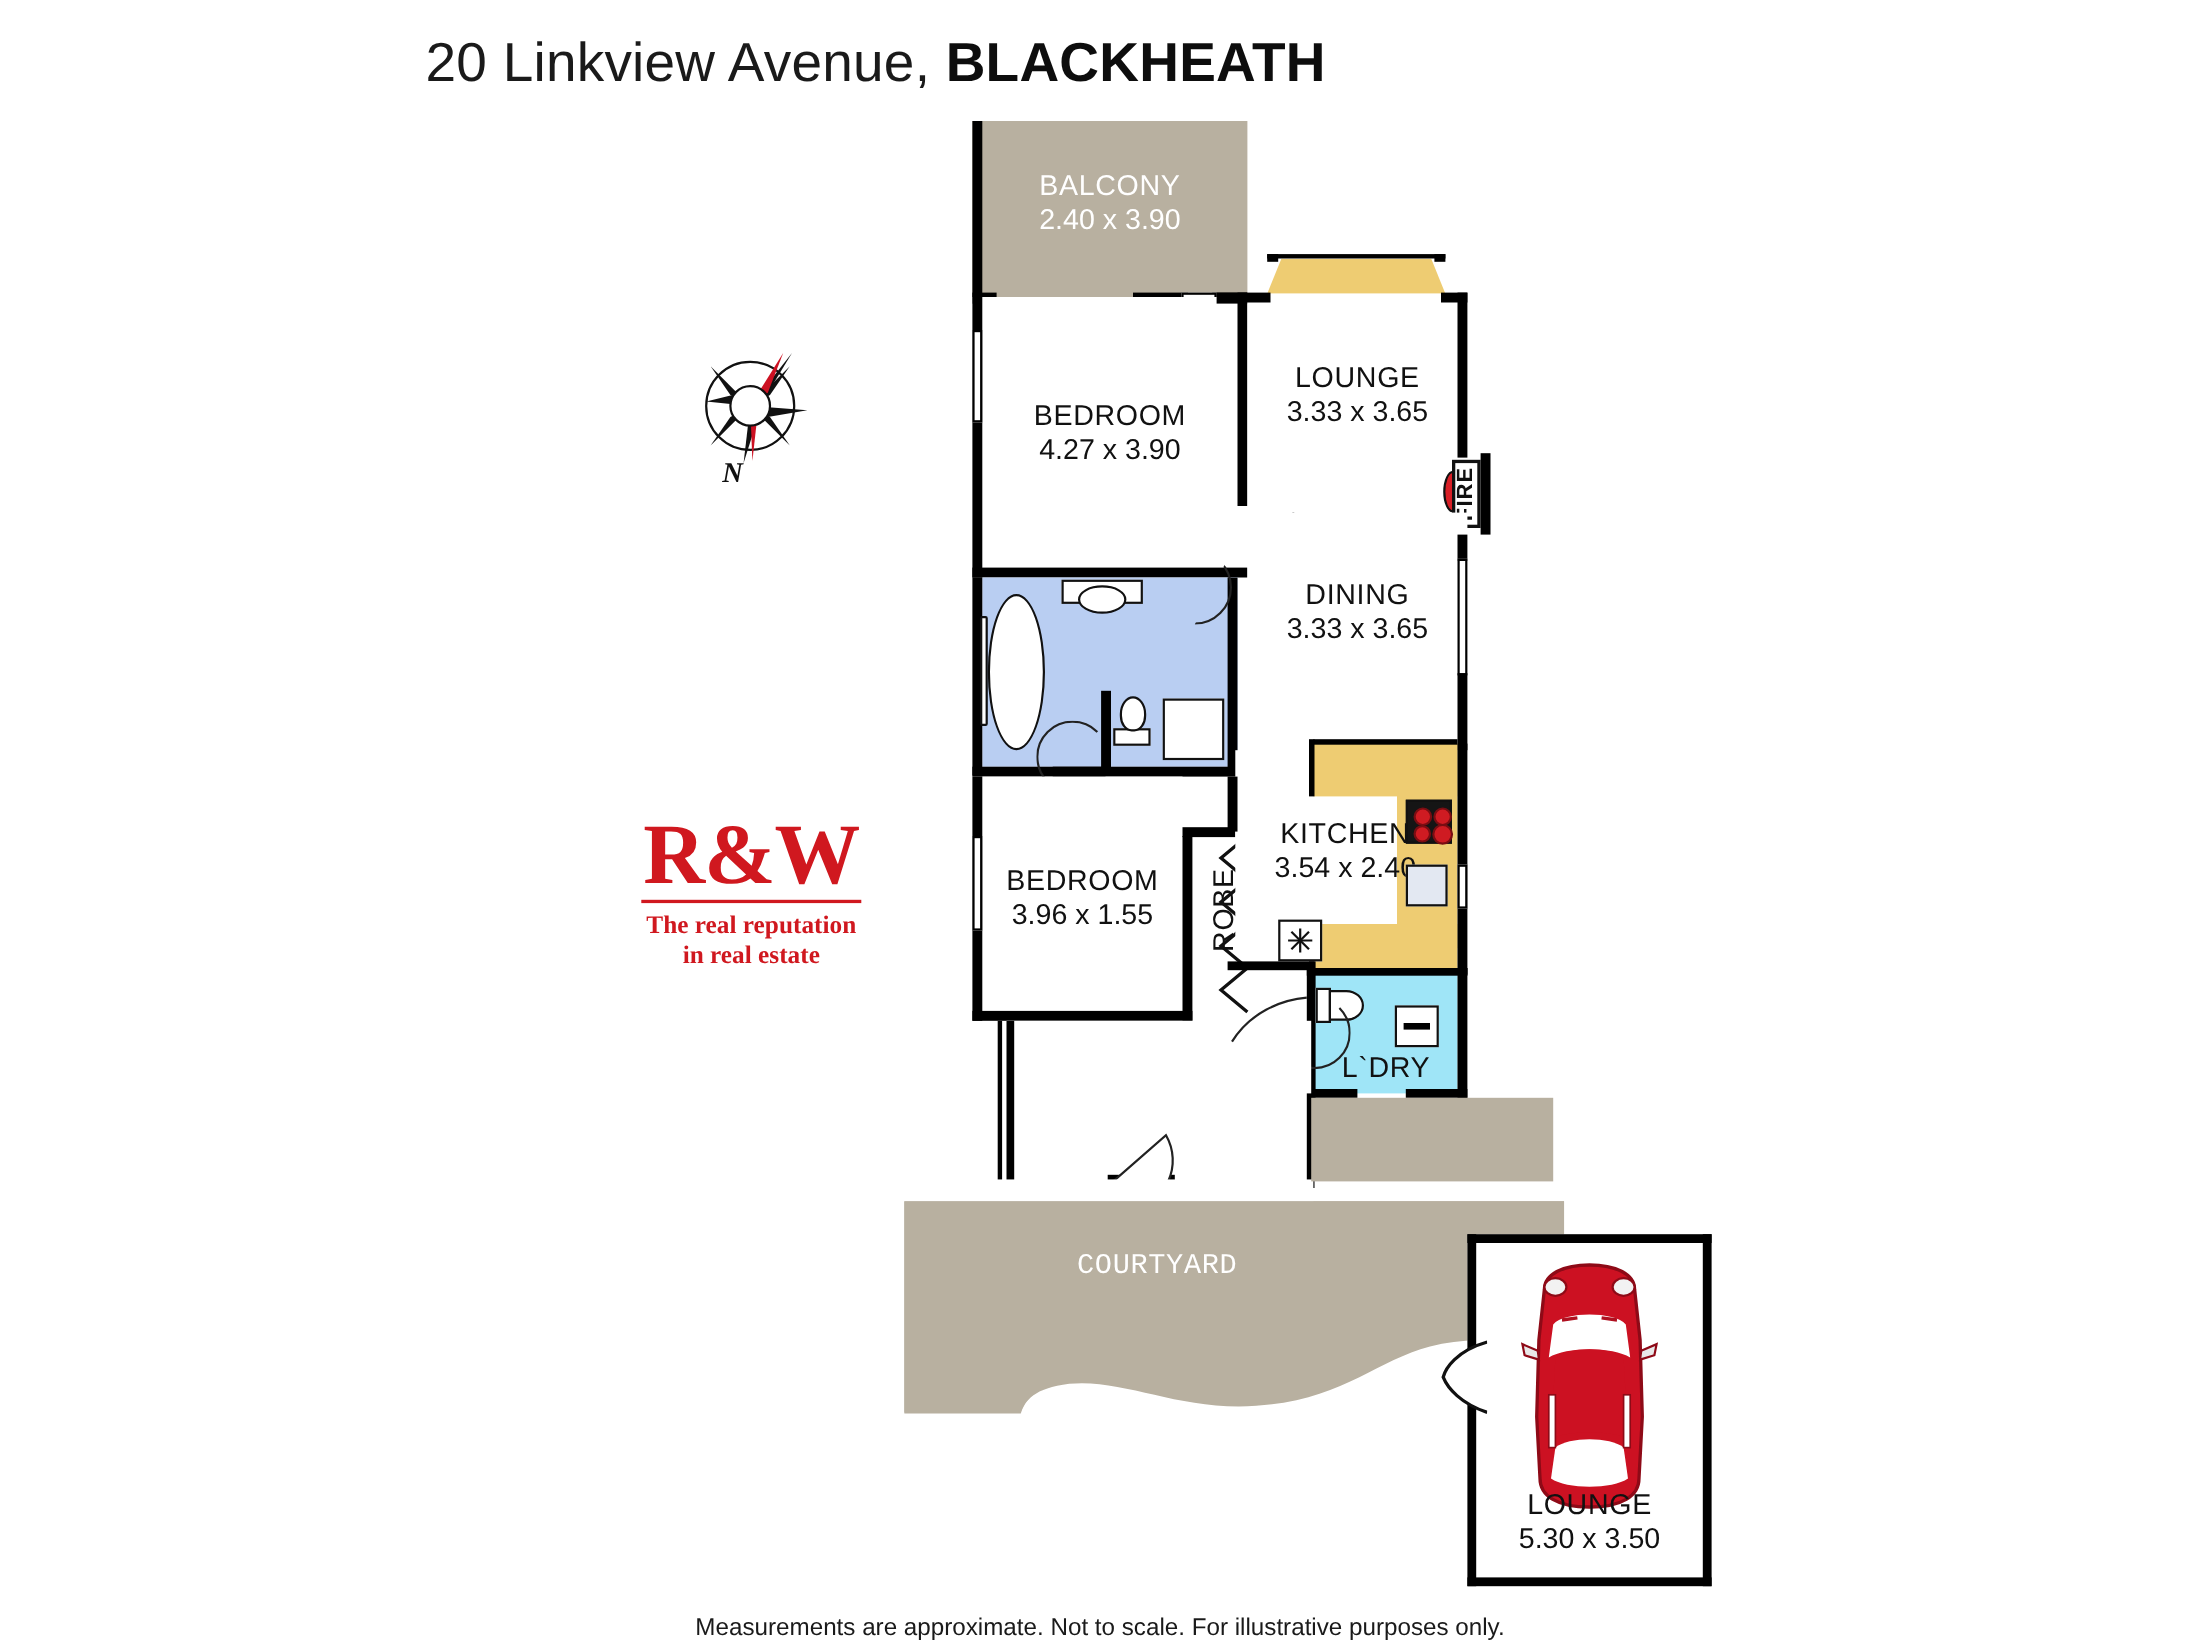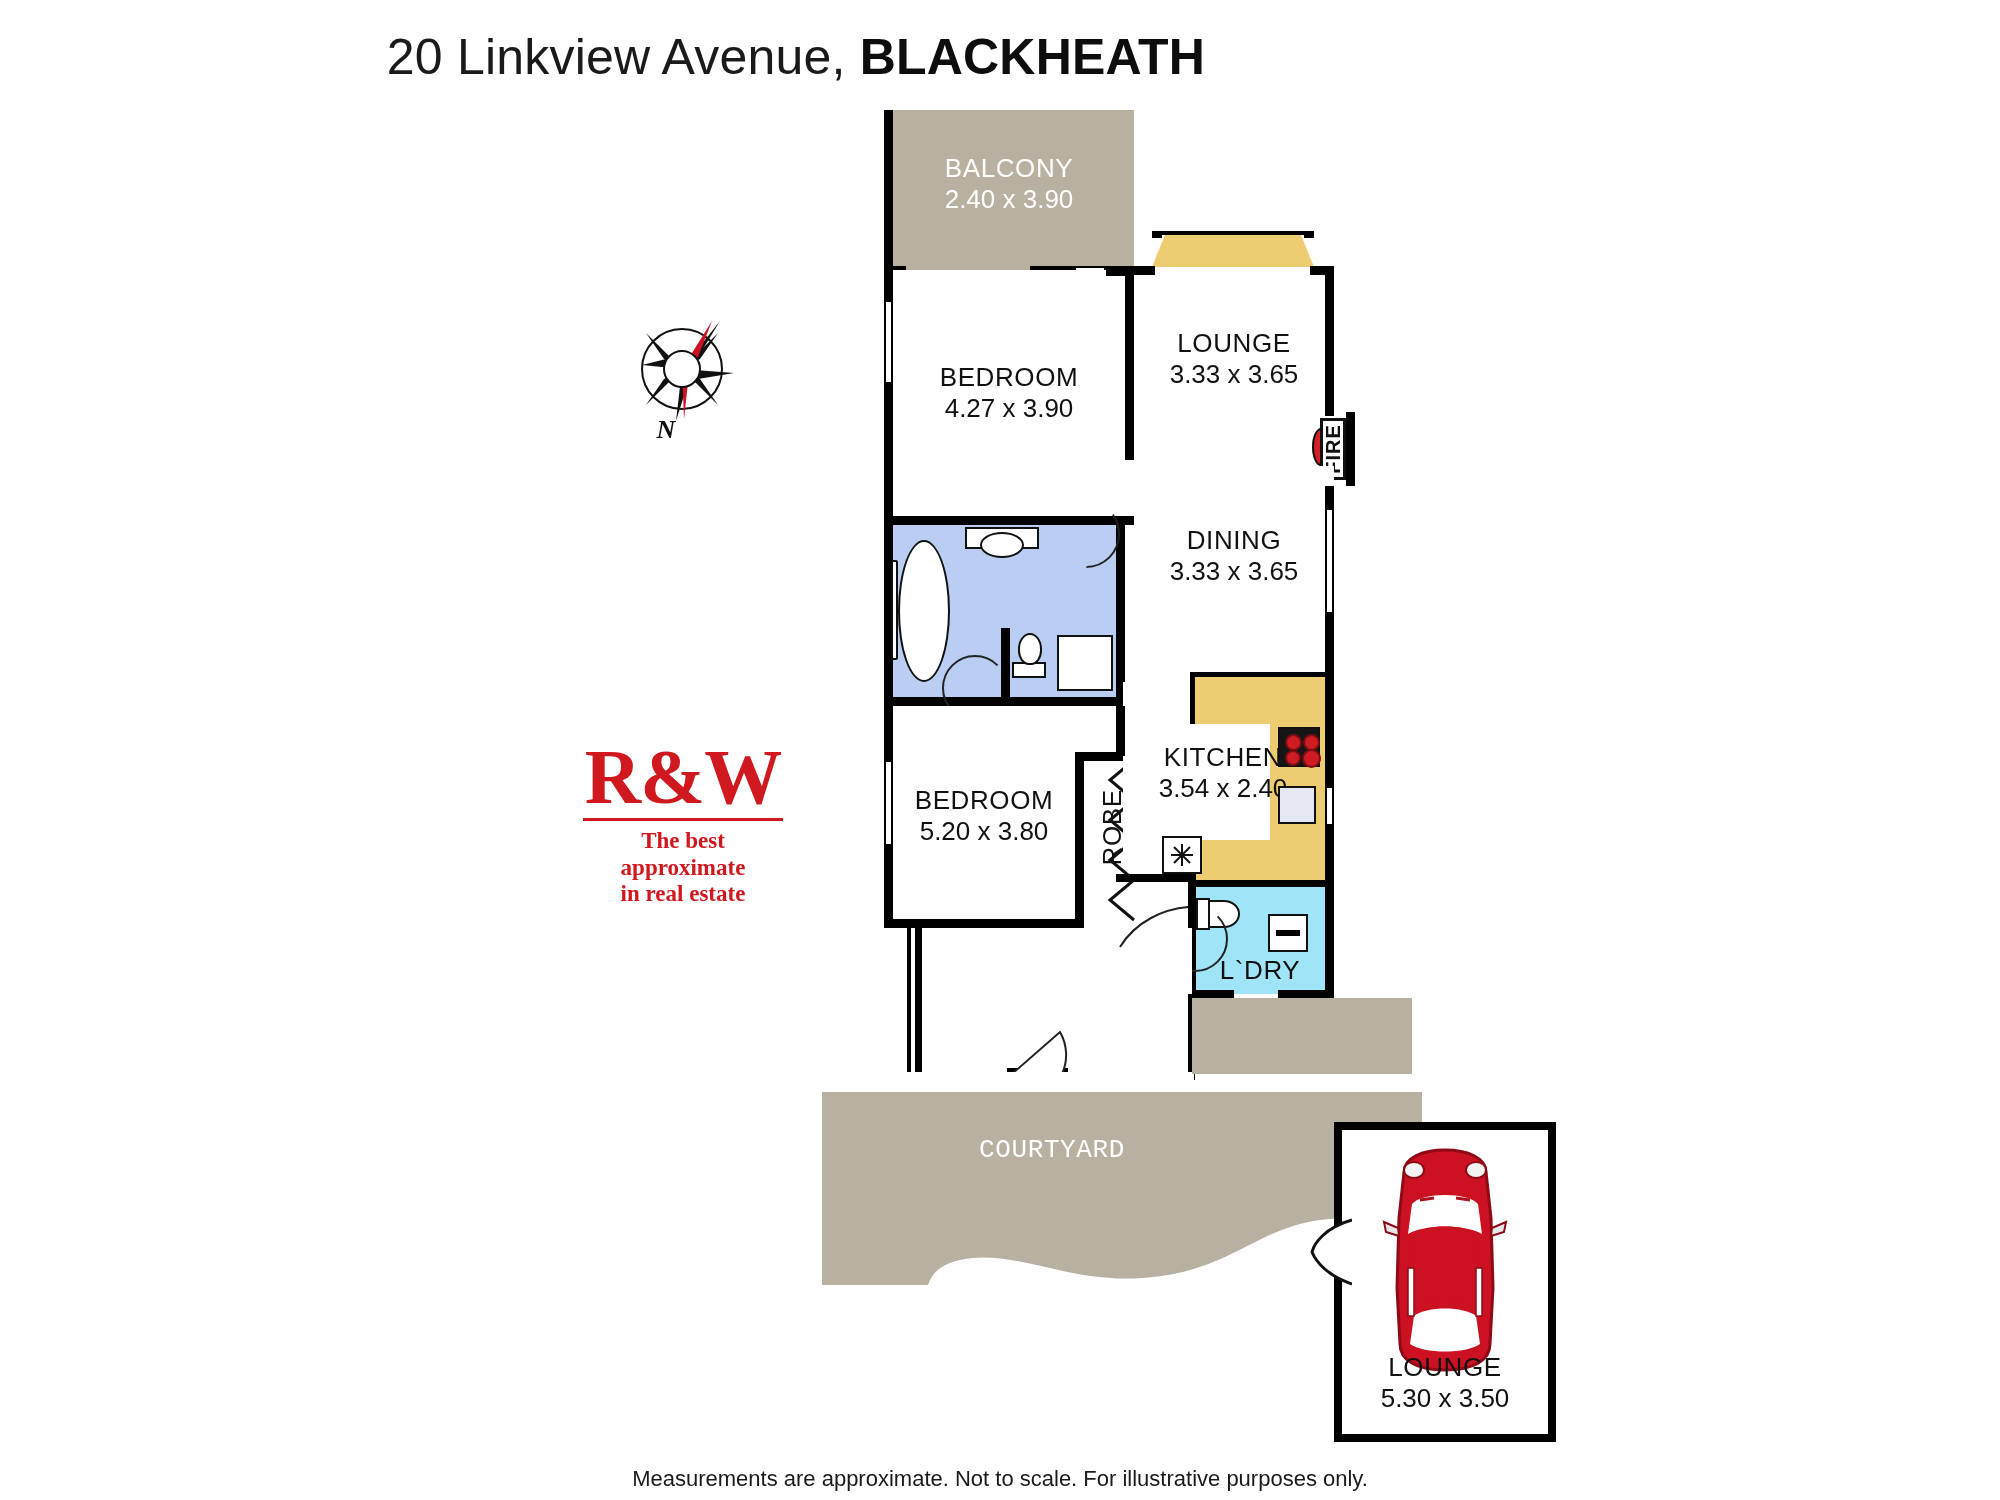--- a/index.html
+++ b/index.html
@@ -316,21 +316,21 @@
     <div class="swing" style="left:1040px; top:500px; width:64px; height:64px; clip-path: polygon(50% 100%, 100% 100%, 100% 0);"></div>
 
     <div class="swing" style="left:930px; top:655px; width:62px; height:62px; clip-path: polygon(0 0, 100% 0, 0 100%);"></div>
 
     <div class="room" style="left:881px; top:706px; width:182px; height:216px;"></div>
     <div class="wall" style="left:872px; top:706px; width:9px; height:222px;"></div>
     <div class="window" style="left:872px; top:760px; width:9px; height:86px;"></div>
     <div class="wall" style="left:872px; top:919px; width:200px; height:9px;"></div>
     <div class="label" style="left:881px; top:785px; width:182px;">
       <span class="name">BEDROOM</span>
-      <span class="dims">5.20 x 3.80</span>
+      <span class="dims">3.96 x 1.55</span>
     </div>
 
     <div class="wall" style="left:1063px; top:760px; width:9px; height:168px;"></div>
     <div class="wall" style="left:1063px; top:752px; width:48px; height:9px;"></div>
     <div class="label vert" style="left:1040px; top:812px; width:120px; transform: rotate(-90deg);">
       <span class="name small">ROBE</span>
     </div>
 
     <svg style="position:absolute; left:1092px; top:758px;" width="34" height="172" viewBox="0 0 34 172">
       <polyline points="30,2 6,22 30,42 6,62 30,82 6,102 30,122 6,142 30,162" fill="none" stroke="#111" stroke-width="3"></polyline>
@@ -486,19 +486,19 @@
       <polygon points="58,54 52,106 64,68" fill="#111"></polygon>
       <polygon points="58,54 60,104 64,68" fill="#cc1122"></polygon>
       <circle cx="58" cy="54" r="18" fill="#ffffff" stroke="#111" stroke-width="2"></circle>
     </svg>
     <div class="n" style="top:100px; left:-18px;">N</div>
   </div>
 
   <div class="logo" style="left:583px; top:740px; width:200px;">
     <div class="rw">R&amp;W</div>
     <div class="rule"></div>
-    <div class="tag">The best approximate</div>
+    <div class="tag">The real reputation</div>
     <div class="tag">in real estate</div>
   </div>
 
   <div class="footer">Measurements are approximate. Not to scale. For illustrative purposes only.</div>
 
 </div>
 
 </body></html>

